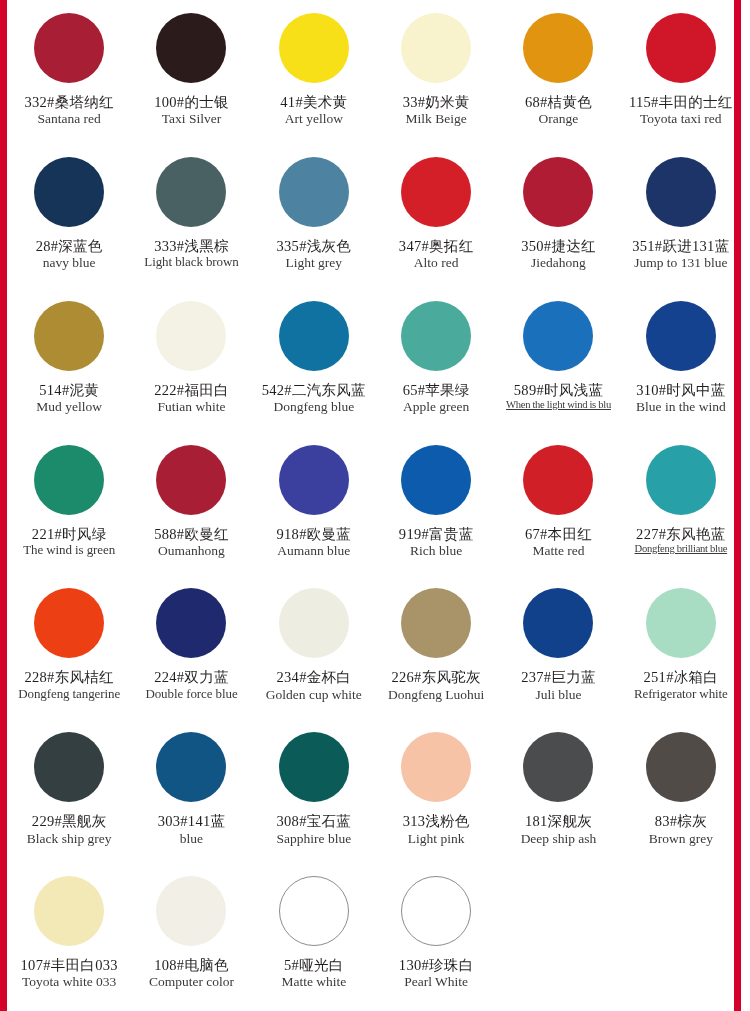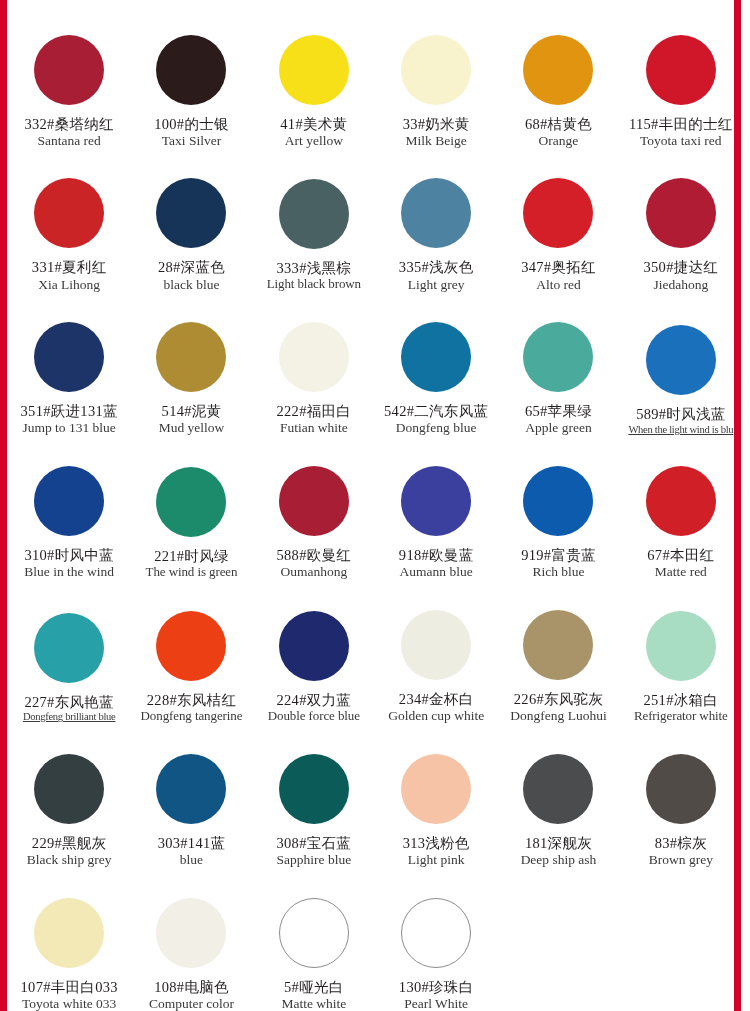--- a/index.html
+++ b/index.html
@@ -43,21 +43,21 @@
     display: grid;
     grid-template-columns: repeat(6, 1fr);
     grid-template-rows: repeat(7, 1fr);
     padding: 4px 8px 0 8px;
   }
 
   .cell {
     display: flex;
     flex-direction: column;
     align-items: center;
-    justify-content: flex-end;
+    justify-content: flex-start;
     padding-top: 9px;
     overflow: visible;
   }
 
   .swatch {
     width: 70px;
     height: 70px;
     border-radius: 50%;
     flex: 0 0 auto;
   }
@@ -132,31 +132,24 @@
         </div>
       </div>
       <div class="cell">
         <div class="swatch" style="background: rgb(208, 23, 42);"></div>
         <div class="labels">
           <div class="label-cn">115#丰田的士红</div>
           <div class="label-en">Toyota taxi red</div>
         </div>
       </div>
       <div class="cell">
-        <div class="swatch" style="background: rgb(202, 36, 38);"></div>
-        <div class="labels">
-          <div class="label-cn">331#夏利红</div>
-          <div class="label-en">Xia Lihong</div>
-        </div>
-      </div>
-      <div class="cell">
         <div class="swatch" style="background: rgb(22, 52, 88);"></div>
         <div class="labels">
           <div class="label-cn">28#深蓝色</div>
-          <div class="label-en">black blue</div>
+          <div class="label-en">navy blue</div>
         </div>
       </div>
       <div class="cell">
         <div class="swatch" style="background: rgb(74, 97, 99);"></div>
         <div class="labels">
           <div class="label-cn">333#浅黑棕</div>
           <div class="label-en tight">Light black brown</div>
         </div>
       </div>
       <div class="cell">
@@ -293,20 +286,27 @@
         </div>
       </div>
       <div class="cell">
         <div class="swatch" style="background: rgb(168, 148, 104);"></div>
         <div class="labels">
           <div class="label-cn">226#东风驼灰</div>
           <div class="label-en">Dongfeng Luohui</div>
         </div>
       </div>
       <div class="cell">
+        <div class="swatch" style="background: rgb(17, 65, 138);"></div>
+        <div class="labels">
+          <div class="label-cn">237#巨力蓝</div>
+          <div class="label-en">Juli blue</div>
+        </div>
+      </div>
+      <div class="cell">
         <div class="swatch" style="background: rgb(168, 221, 196);"></div>
         <div class="labels">
           <div class="label-cn">251#冰箱白</div>
           <div class="label-en tight">Refrigerator white</div>
         </div>
       </div>
       <div class="cell">
         <div class="swatch" style="background: rgb(52, 63, 66);"></div>
         <div class="labels">
           <div class="label-cn">229#黑舰灰</div>

